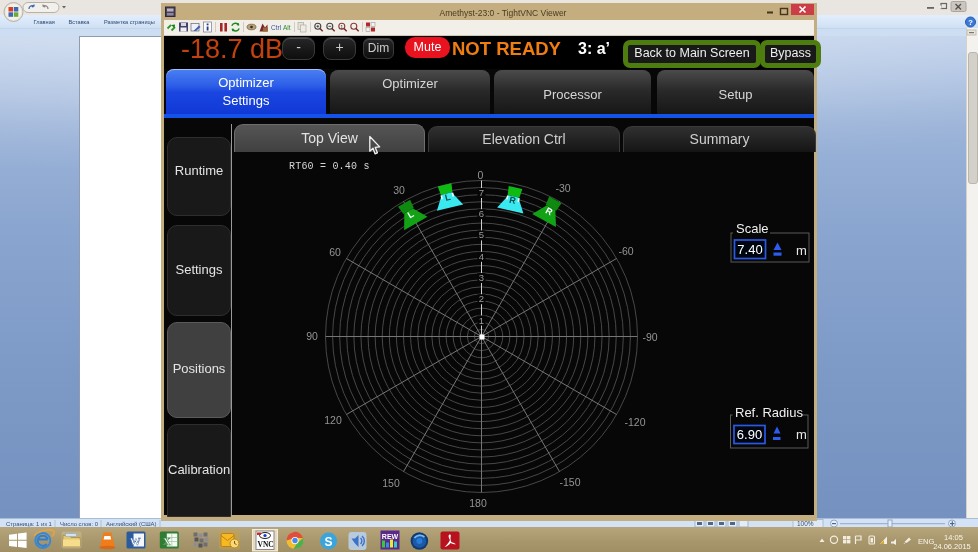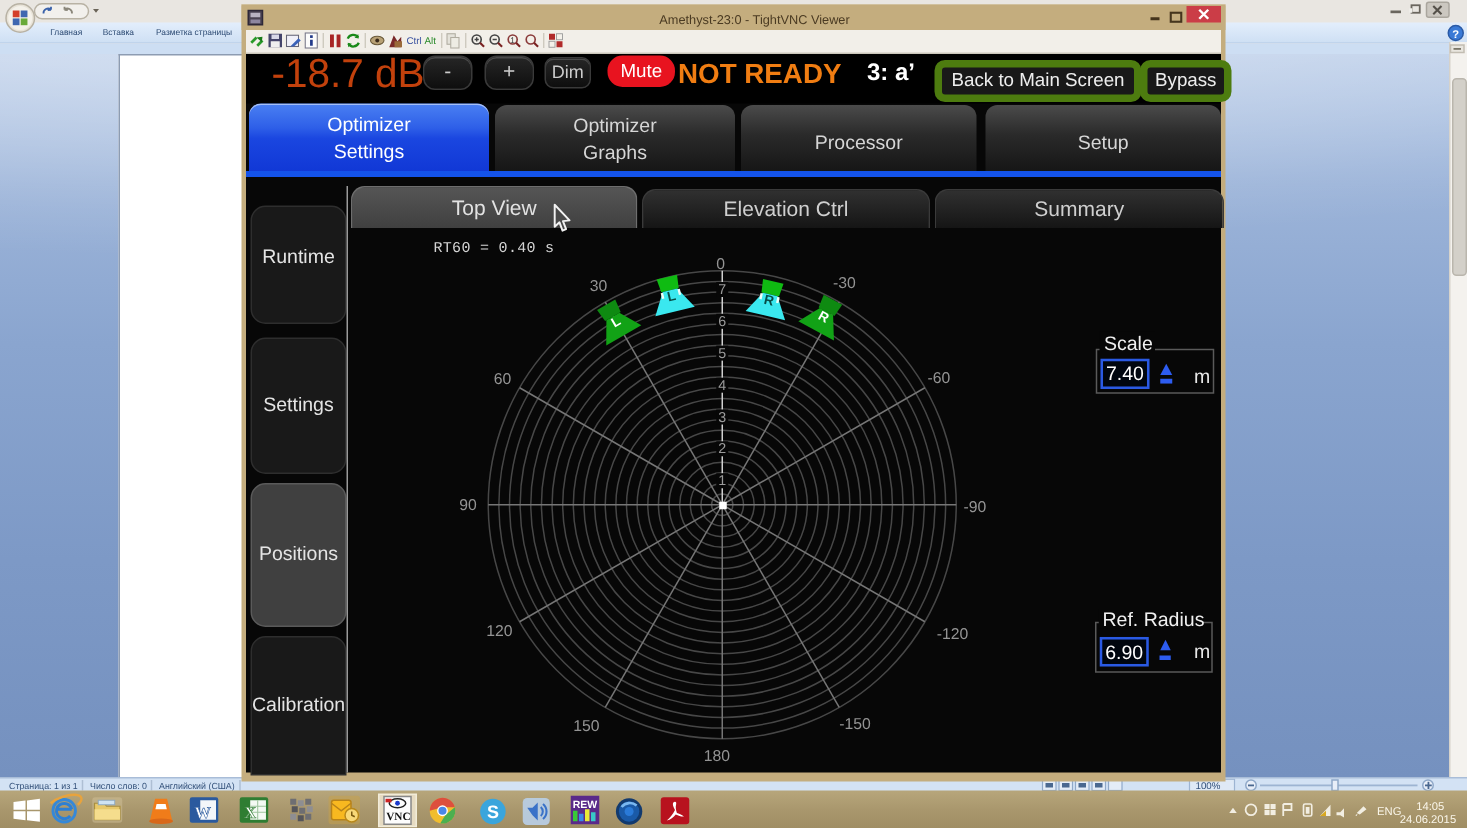--- a/index.html
+++ b/index.html
@@ -387,21 +387,20 @@
   <div class="abs" id="chan">3: a’</div>
   <div class="abs obtn" style="left:623px;top:40px;width:128px;height:18px;line-height:17px;">Back to Main Screen</div>
   <div class="abs obtn" style="left:760px;top:40px;width:51px;height:18px;line-height:17px;">Bypass</div>
 
   <div class="abs mtab" id="mtab1">
     <div style="margin-top:6px;">Optimizer</div>
     <div style="margin-top:3px;">Settings</div>
   </div>
   <div class="abs mtab" id="mtab2">
     <div style="margin-top:6px;">Optimizer</div>
-    <div style="margin-top:3px;">Graphs</div>
   </div>
   <div class="abs mtab" id="mtab3">
     <div style="margin-top:17px;">Processor</div>
   </div>
   <div class="abs mtab" id="mtab4">
     <div style="margin-top:17px;">Setup</div>
   </div>
   <div class="abs" id="blueline"></div>
 
   <div class="abs sbtn" style="top:137px;height:77px;line-height:66px;">Runtime</div>

